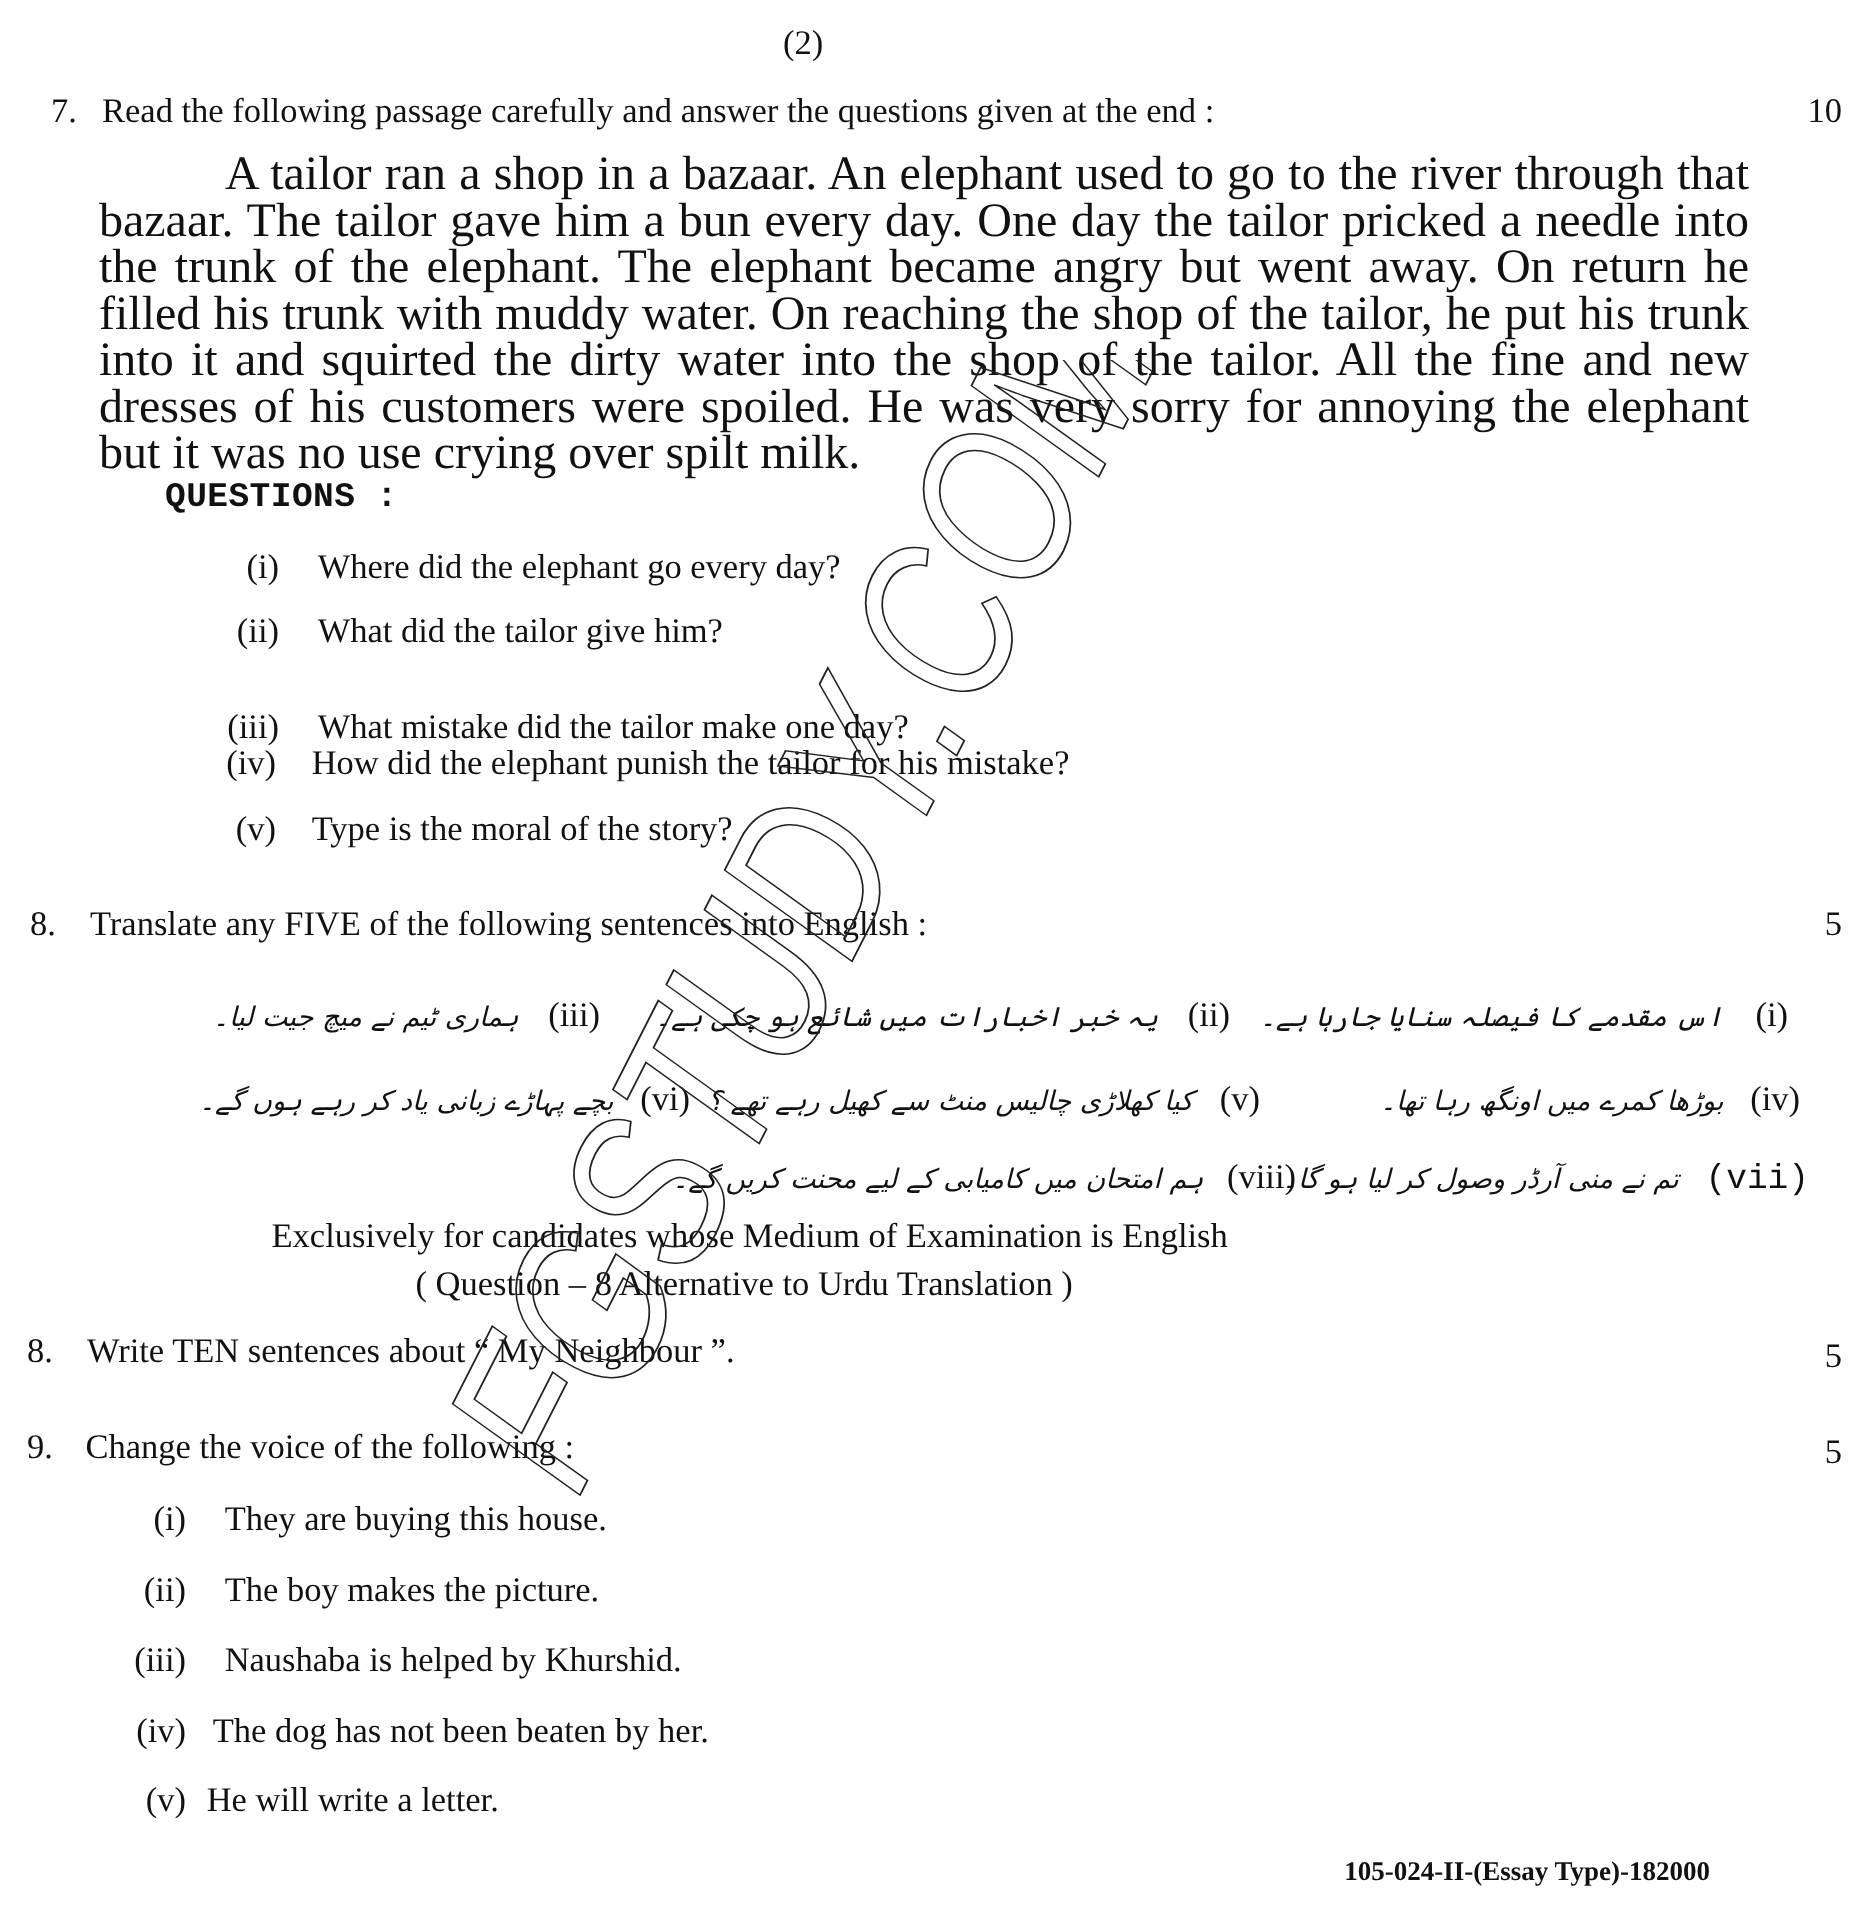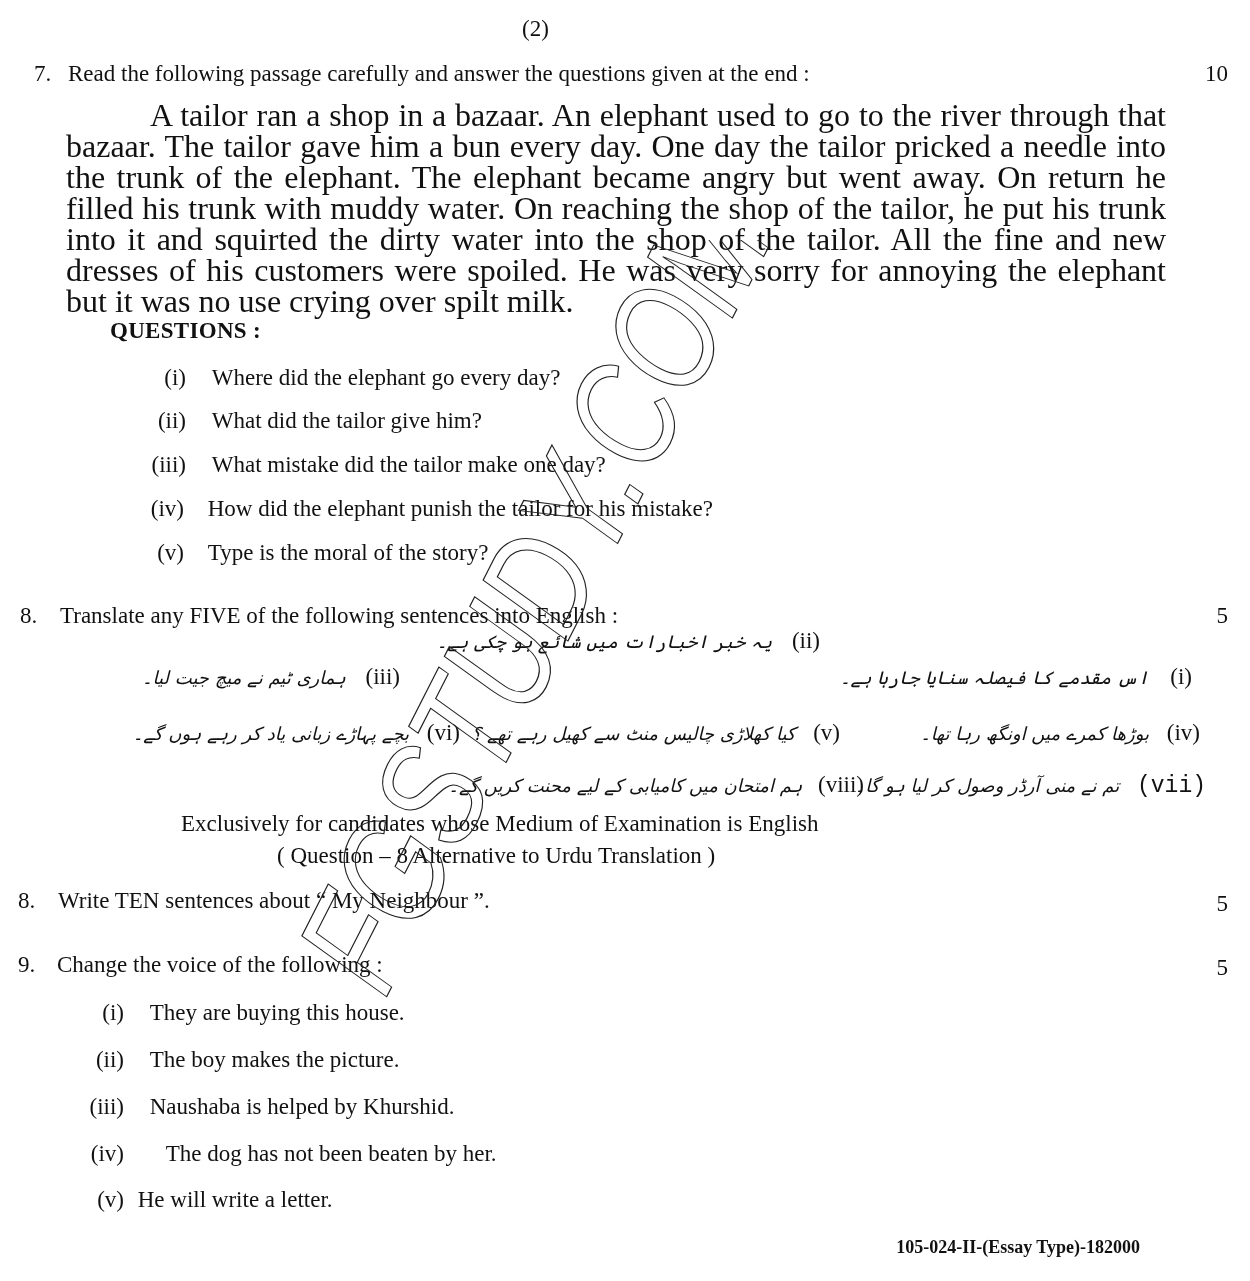--- a/index.html
+++ b/index.html
@@ -11,21 +11,21 @@
     .abs { position:absolute; white-space:nowrap; }
     .page-num { left:522px; top:16px; font-size:23px; }
     .qnum { font-size:23px; }
     .marks { right:22px; font-size:23px; }
     .passage {
       position:absolute; left:66px; top:100px; width:1100px;
       font-size:32px; line-height:31px; text-align:justify;
       text-align-last:left;
     }
     .passage .indent { display:inline-block; width:84px; }
-    .qheading { left:110px; top:318px; font-weight:bold; font-size:23px; letter-spacing:0.3px; }
+    .qheading { left:110px; top:318px; font-weight:bold; font-size:23px; letter-spacing:0.3px;font-family:Liberation Mono, monospace; }
     .sub-roman { display:inline-block; text-align:right; }
     .urdu {
       font-family:"DejaVu Sans",sans-serif; font-size:18px; direction:rtl;
       font-style:italic;
     }
     .excl { font-size:23px; }
     .footer-code { right:110px; top:1237px; font-weight:bold; font-size:18px; }
     .watermark {
       position:absolute; left:215px; top:240px; width:700px; height:800px;
       pointer-events:none;
@@ -46,21 +46,21 @@
 
 <div>
   <div class="abs" style="left:140px; top:365px;">
     <span class="sub-roman" style="width:46px;">(i)</span>
     <span style="margin-left:20px;">Where did the elephant go every day?</span>
   </div>
   <div class="abs" style="left:140px; top:408px;">
     <span class="sub-roman" style="width:46px;">(ii)</span>
     <span style="margin-left:20px;">What did the tailor give him?</span>
   </div>
-  <div class="abs" style="left:140px; top:452px;">
+  <div class="abs" style="left:140px; top:472px;">
     <span class="sub-roman" style="width:46px;">(iii)</span>
     <span style="margin-left:20px;">What mistake did the tailor make one day?</span>
   </div>
   <div class="abs" style="left:140px; top:496px;">
     <span class="sub-roman" style="width:44px;">(iv)</span>
     <span style="margin-left:18px;">How did the elephant punish the tailor for his mistake?</span>
   </div>
   <div class="abs" style="left:140px; top:540px;">
     <span class="sub-roman" style="width:44px;">(v)</span>
     <span style="margin-left:18px;">Type is the moral of the story?</span>
@@ -70,21 +70,21 @@
 <div class="abs qnum" style="left:20px; top:603px;">8.</div>
 <div class="abs" style="left:60px; top:603px;">Translate any FIVE of the following sentences into English  :</div>
 <div class="abs marks" style="top:603px;">5</div>
 
 <div>
 
   <div class="abs" style="right:58px; top:664px;">
     <span class="urdu">اس مقدمے کا فیصلہ سنایا جارہا ہے۔</span>
     <span style="margin-left:16px;">(i)</span>
   </div>
-  <div class="abs" style="right:430px; top:628px;">
+  <div class="abs" style="right:430px; top:664px;">
     <span class="urdu">یہ خبر اخبارات میں شائع ہو چکی ہے۔</span>
     <span style="margin-left:14px;">(ii)</span>
   </div>
   <div class="abs" style="right:850px; top:664px;text-align:center;">
     <span class="urdu">ہماری ٹیم نے میچ جیت لیا۔</span>
     <span style="margin-left:14px;">(iii)</span>
   </div>
 
   <div class="abs" style="right:50px; top:720px;">
     <span class="urdu">بوڑھا کمرے میں اونگھ رہا تھا۔</span>
@@ -128,21 +128,21 @@
   <div class="abs" style="left:80px; top:1047px;">
     <span class="sub-roman" style="width:44px;">(ii)</span>
     <span style="margin-left:20px;">The boy makes the picture.</span>
   </div>
   <div class="abs" style="left:80px; top:1094px;">
     <span class="sub-roman" style="width:44px;">(iii)</span>
     <span style="margin-left:20px;">Naushaba is helped by Khurshid.</span>
   </div>
   <div class="abs" style="left:80px; top:1141px;">
     <span class="sub-roman" style="width:44px;">(iv)</span>
-    <span style="margin-left:36px;">The dog has not been beaten by her.</span>
+    <span style="margin-left:12px;">The dog has not been beaten by her.</span>
   </div>
   <div class="abs" style="left:80px; top:1187px;">
     <span class="sub-roman" style="width:44px;">(v)</span>
     <span style="margin-left:8px;">He will write a letter.</span>
   </div>
 </div>
 
 <div class="abs footer-code">105-024-II-(Essay Type)-182000</div>
 
 <svg class="watermark" viewBox="0 0 700 800" xmlns="http://www.w3.org/2000/svg">

